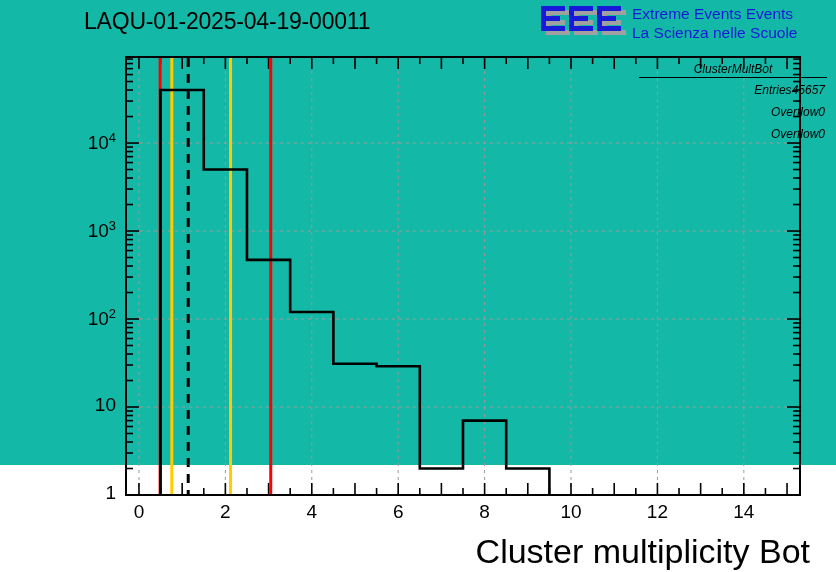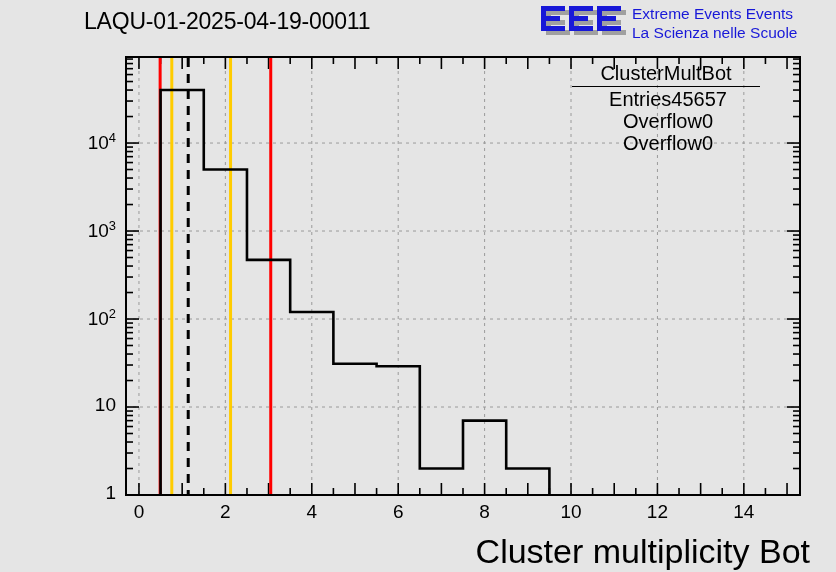--- a/index.html
+++ b/index.html
@@ -12,22 +12,22 @@
     width: 836px;
     height: 572px;
     font-family: "Liberation Sans", sans-serif;
     position: relative;
     overflow: hidden;
   }
   #canvas-root {
     position: absolute;
     left: 0; top: 0;
     width: 836px;
-    height: 572px;
-    background: #e5e5e5;
+    height: 465px;
+    background: #14b8a6;
   }
   
   #plot-title {
     position: absolute;
     left: 84px;
     top: 8px;
     font-size: 23px;
     color: #000000;
     white-space: nowrap;
     letter-spacing: -0.2px;
@@ -46,35 +46,36 @@
     top: 2px;
     width: 200px;
     color: #1818d8;
     font-size: 15.5px;
     line-height: 19px;
     white-space: nowrap;
   }
   
   #stats-box {
     position: absolute;
-    left: 572px;
+    left: 639px;
     top: 62px;
     width: 188px;
-    font-size: 20px;
+    font-size: 12px;
     color: #000000;
+    font-style: italic;
   }
   #stats-title {
     text-align: center;
     border-bottom: 1.5px solid #000;
     padding-bottom: 1px;
     margin-bottom: 1px;
   }
   .stats-row {
     display: flex;
-    justify-content: center;
+    justify-content: flex-end;
     line-height: 22px;
     padding: 0 2px 0 6px;
   }
   .stats-key { text-align: left; }
   .stats-val { text-align: right; }
   
   .ylabel {
     position: absolute;
     font-size: 19px;
     color: #000;

